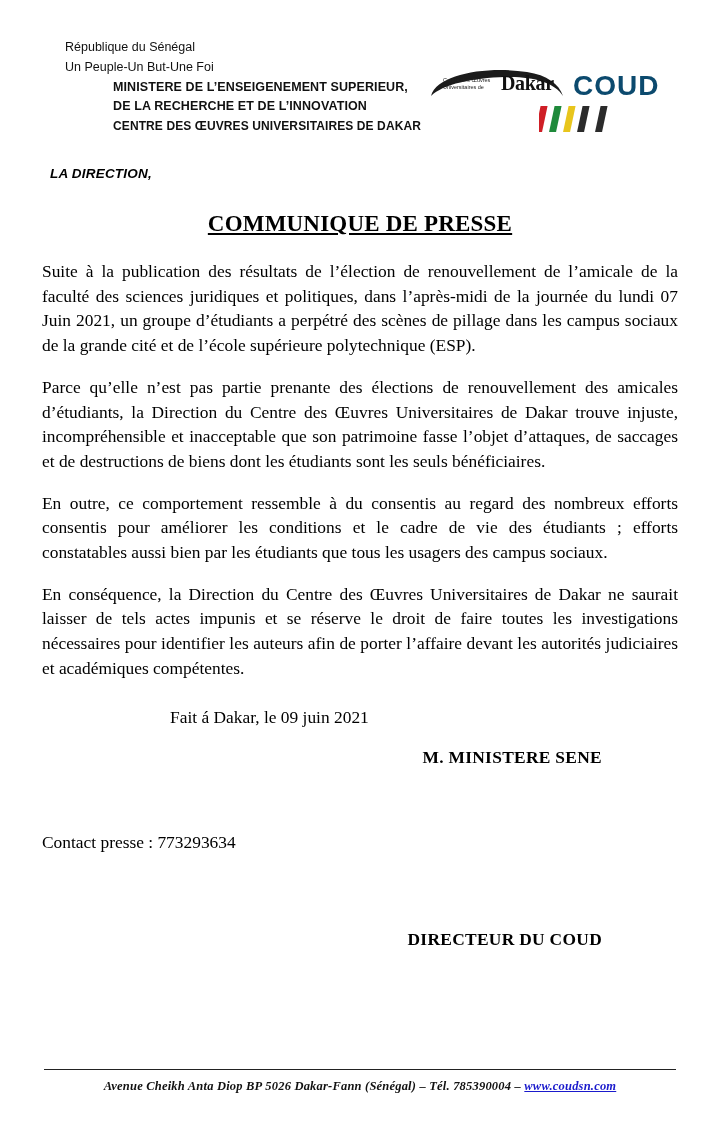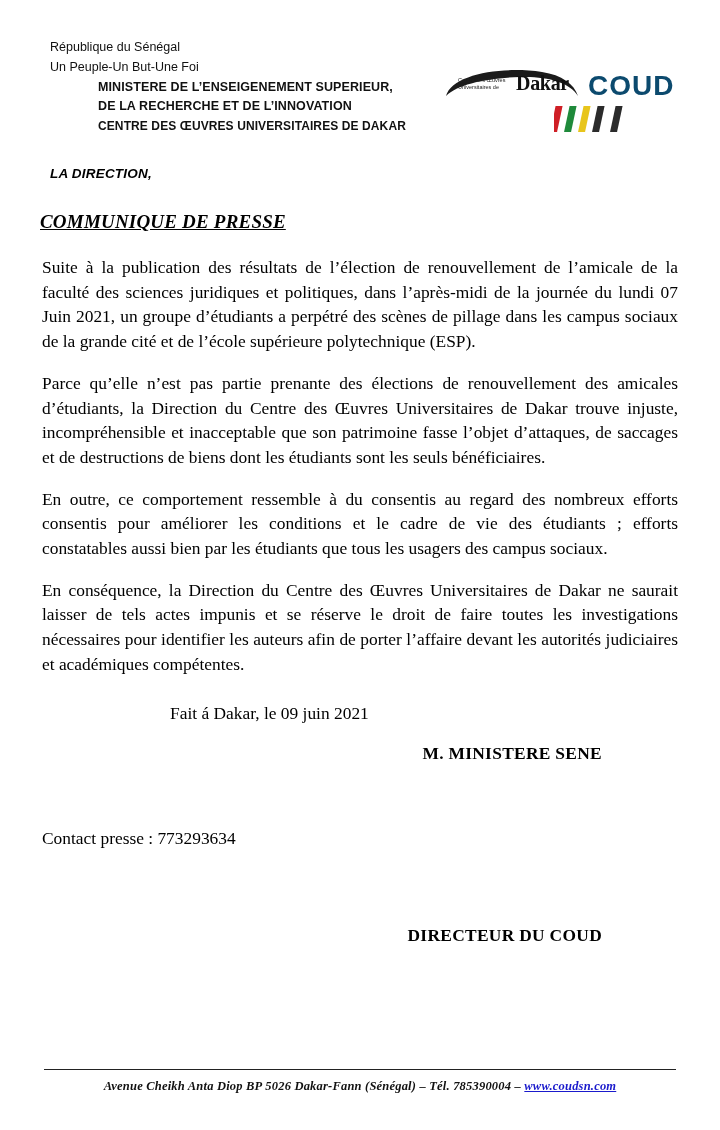--- a/index.html
+++ b/index.html
@@ -19,21 +19,21 @@
     position: relative;
     width: 720px;
     height: 1130px;
     box-sizing: border-box;
     padding: 34px 40px 0 40px;
   }
 
   
   .header {
     display: flex;
-    justify-content: space-between;
+    justify-content: center;
     align-items: flex-start;
   }
   .letterhead {
     font-family: "Liberation Sans", sans-serif;
     font-size: 12.5px;
     line-height: 1.58;
     color: #111;
     padding-top: 4px;
     padding-left: 10px;
   }
@@ -100,26 +100,26 @@
   
   .direction {
     font-family: "Liberation Sans", sans-serif;
     font-style: italic;
     font-weight: 700;
     font-size: 13.5px;
     margin: 26px 0 3px 10px;
     letter-spacing: 0.2px;
   }
   .title {
-    font-weight: 700;
-    font-size: 19px;
+    text-align: center;
+    font-weight: 700;
+    font-size: 23px;
     text-decoration: underline;
     margin: 30px 0 22px 0;
     letter-spacing: 0.2px;
-    font-style: italic;
   }
   p.para {
     font-size: 17.4px;
     line-height: 1.42;
     text-align: justify;
     text-justify: inter-word;
     margin: 0 0 17px 0;
     padding: 0 2px 0 2px;
   }
   .place-date {

